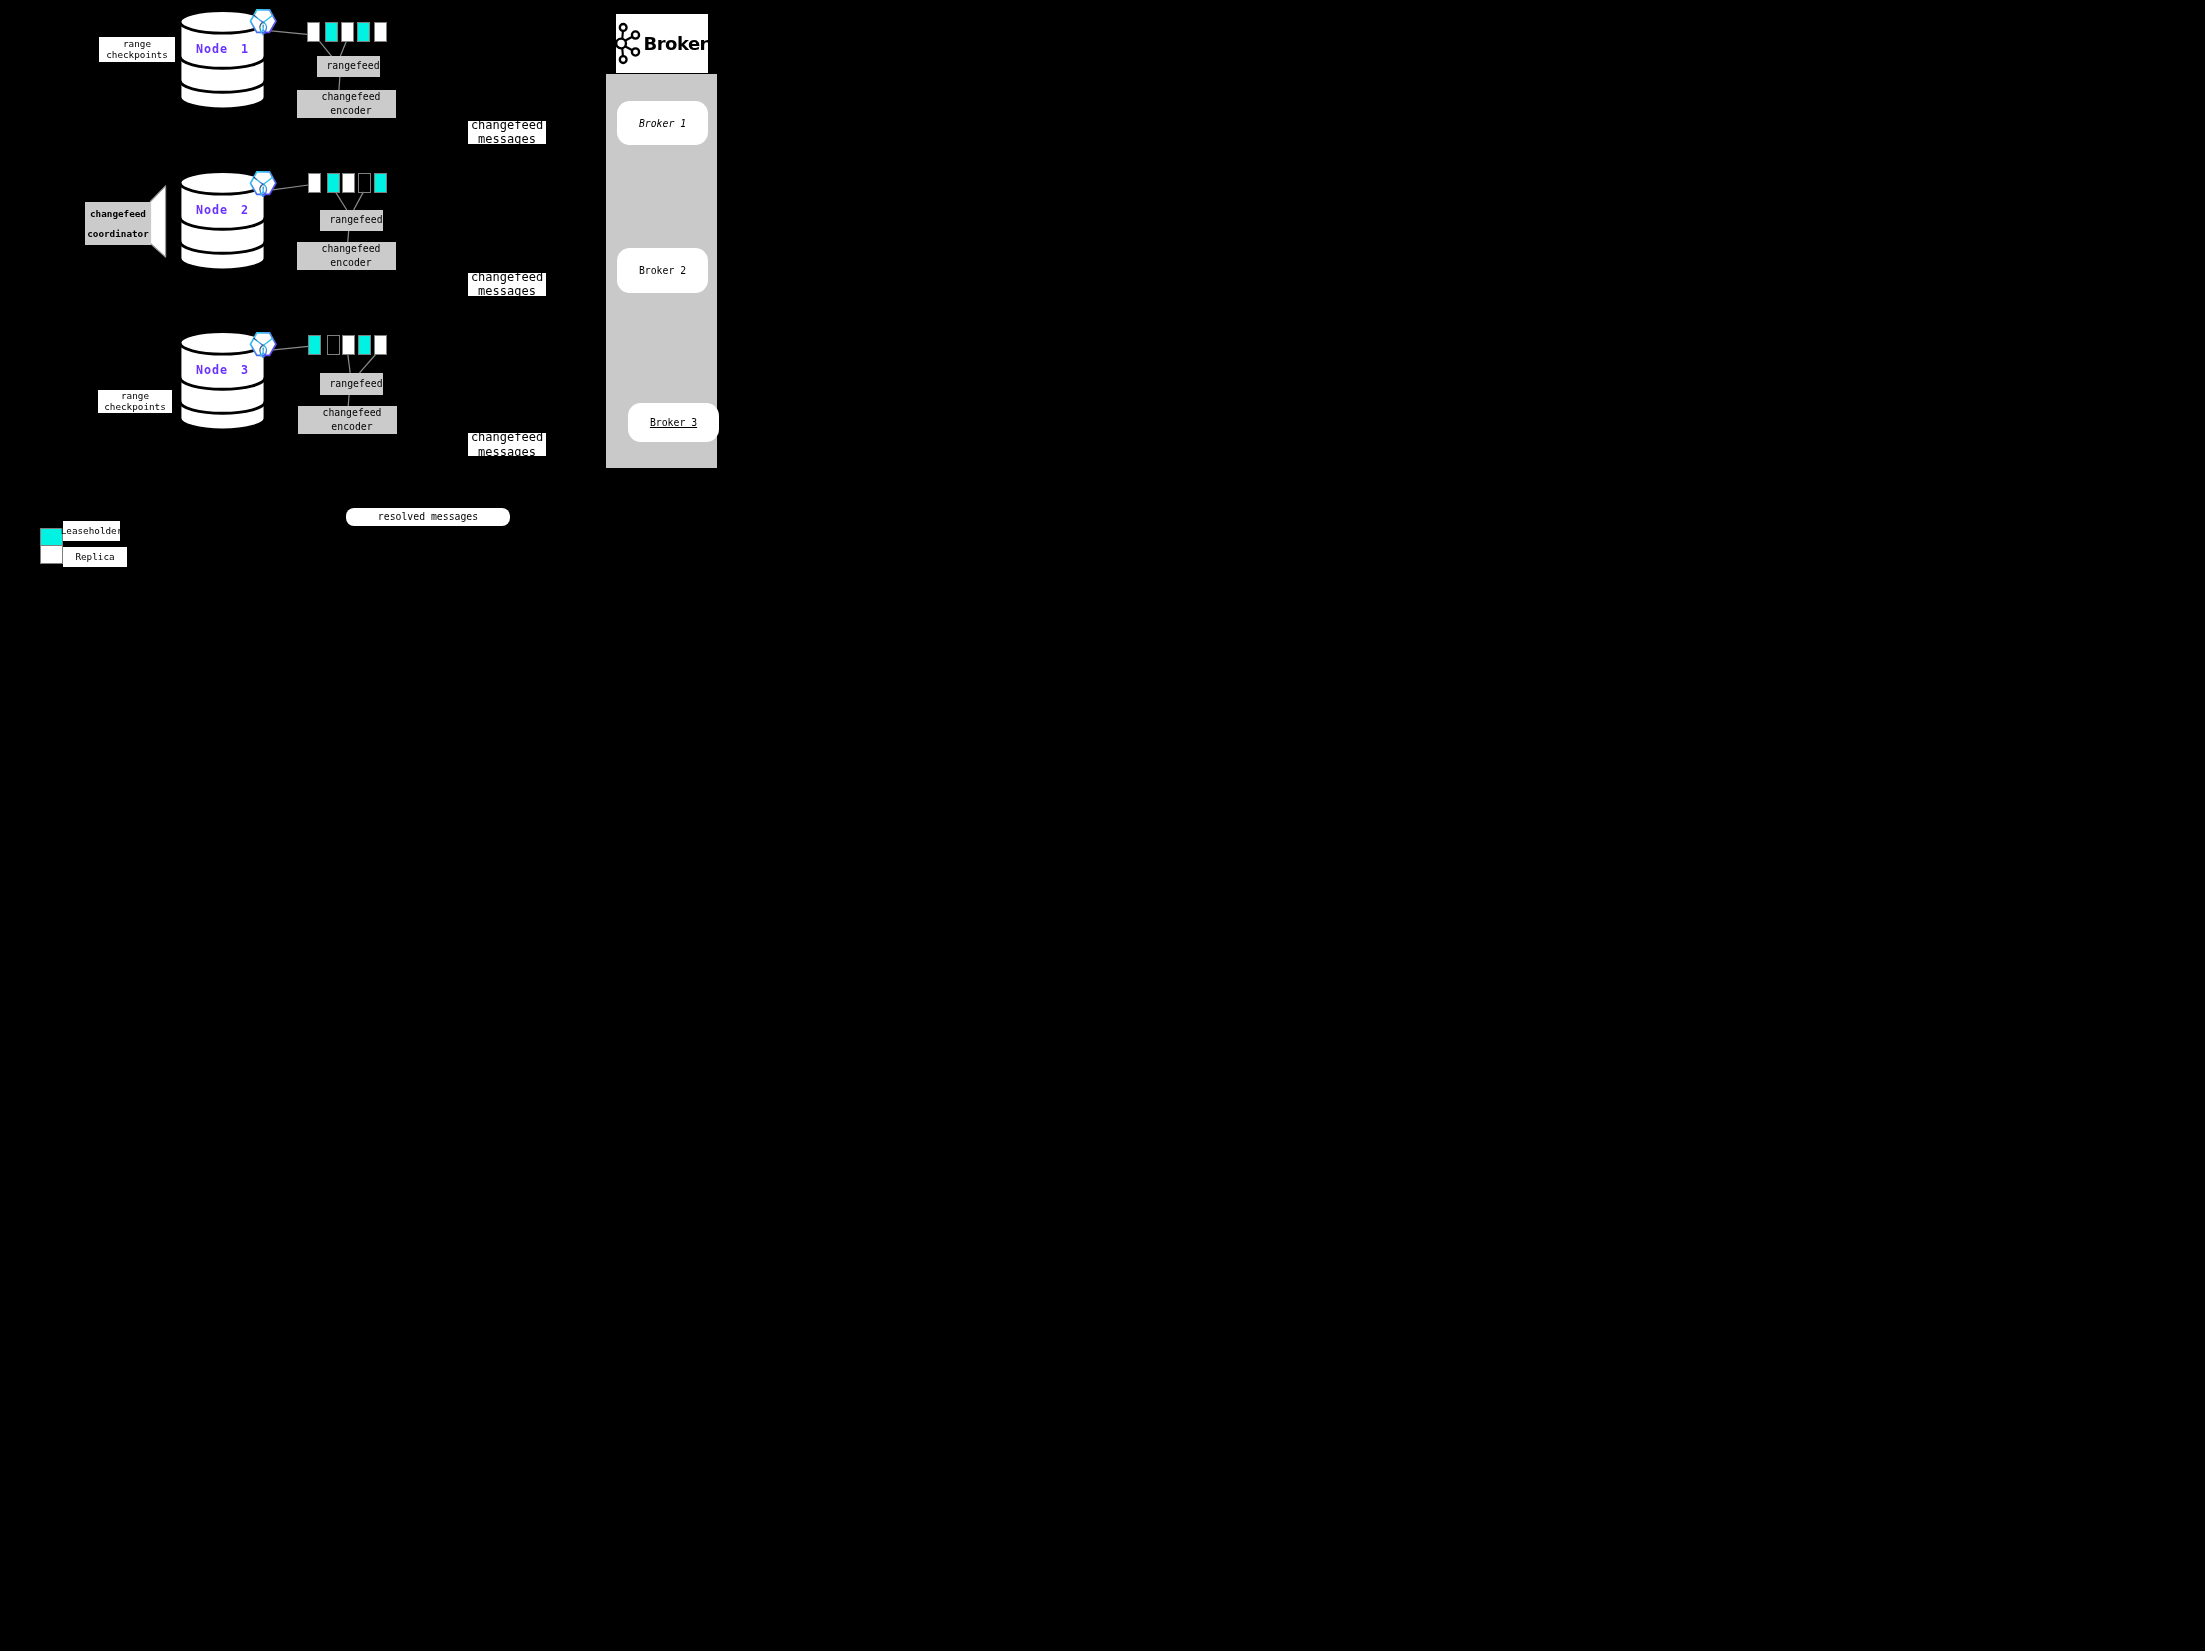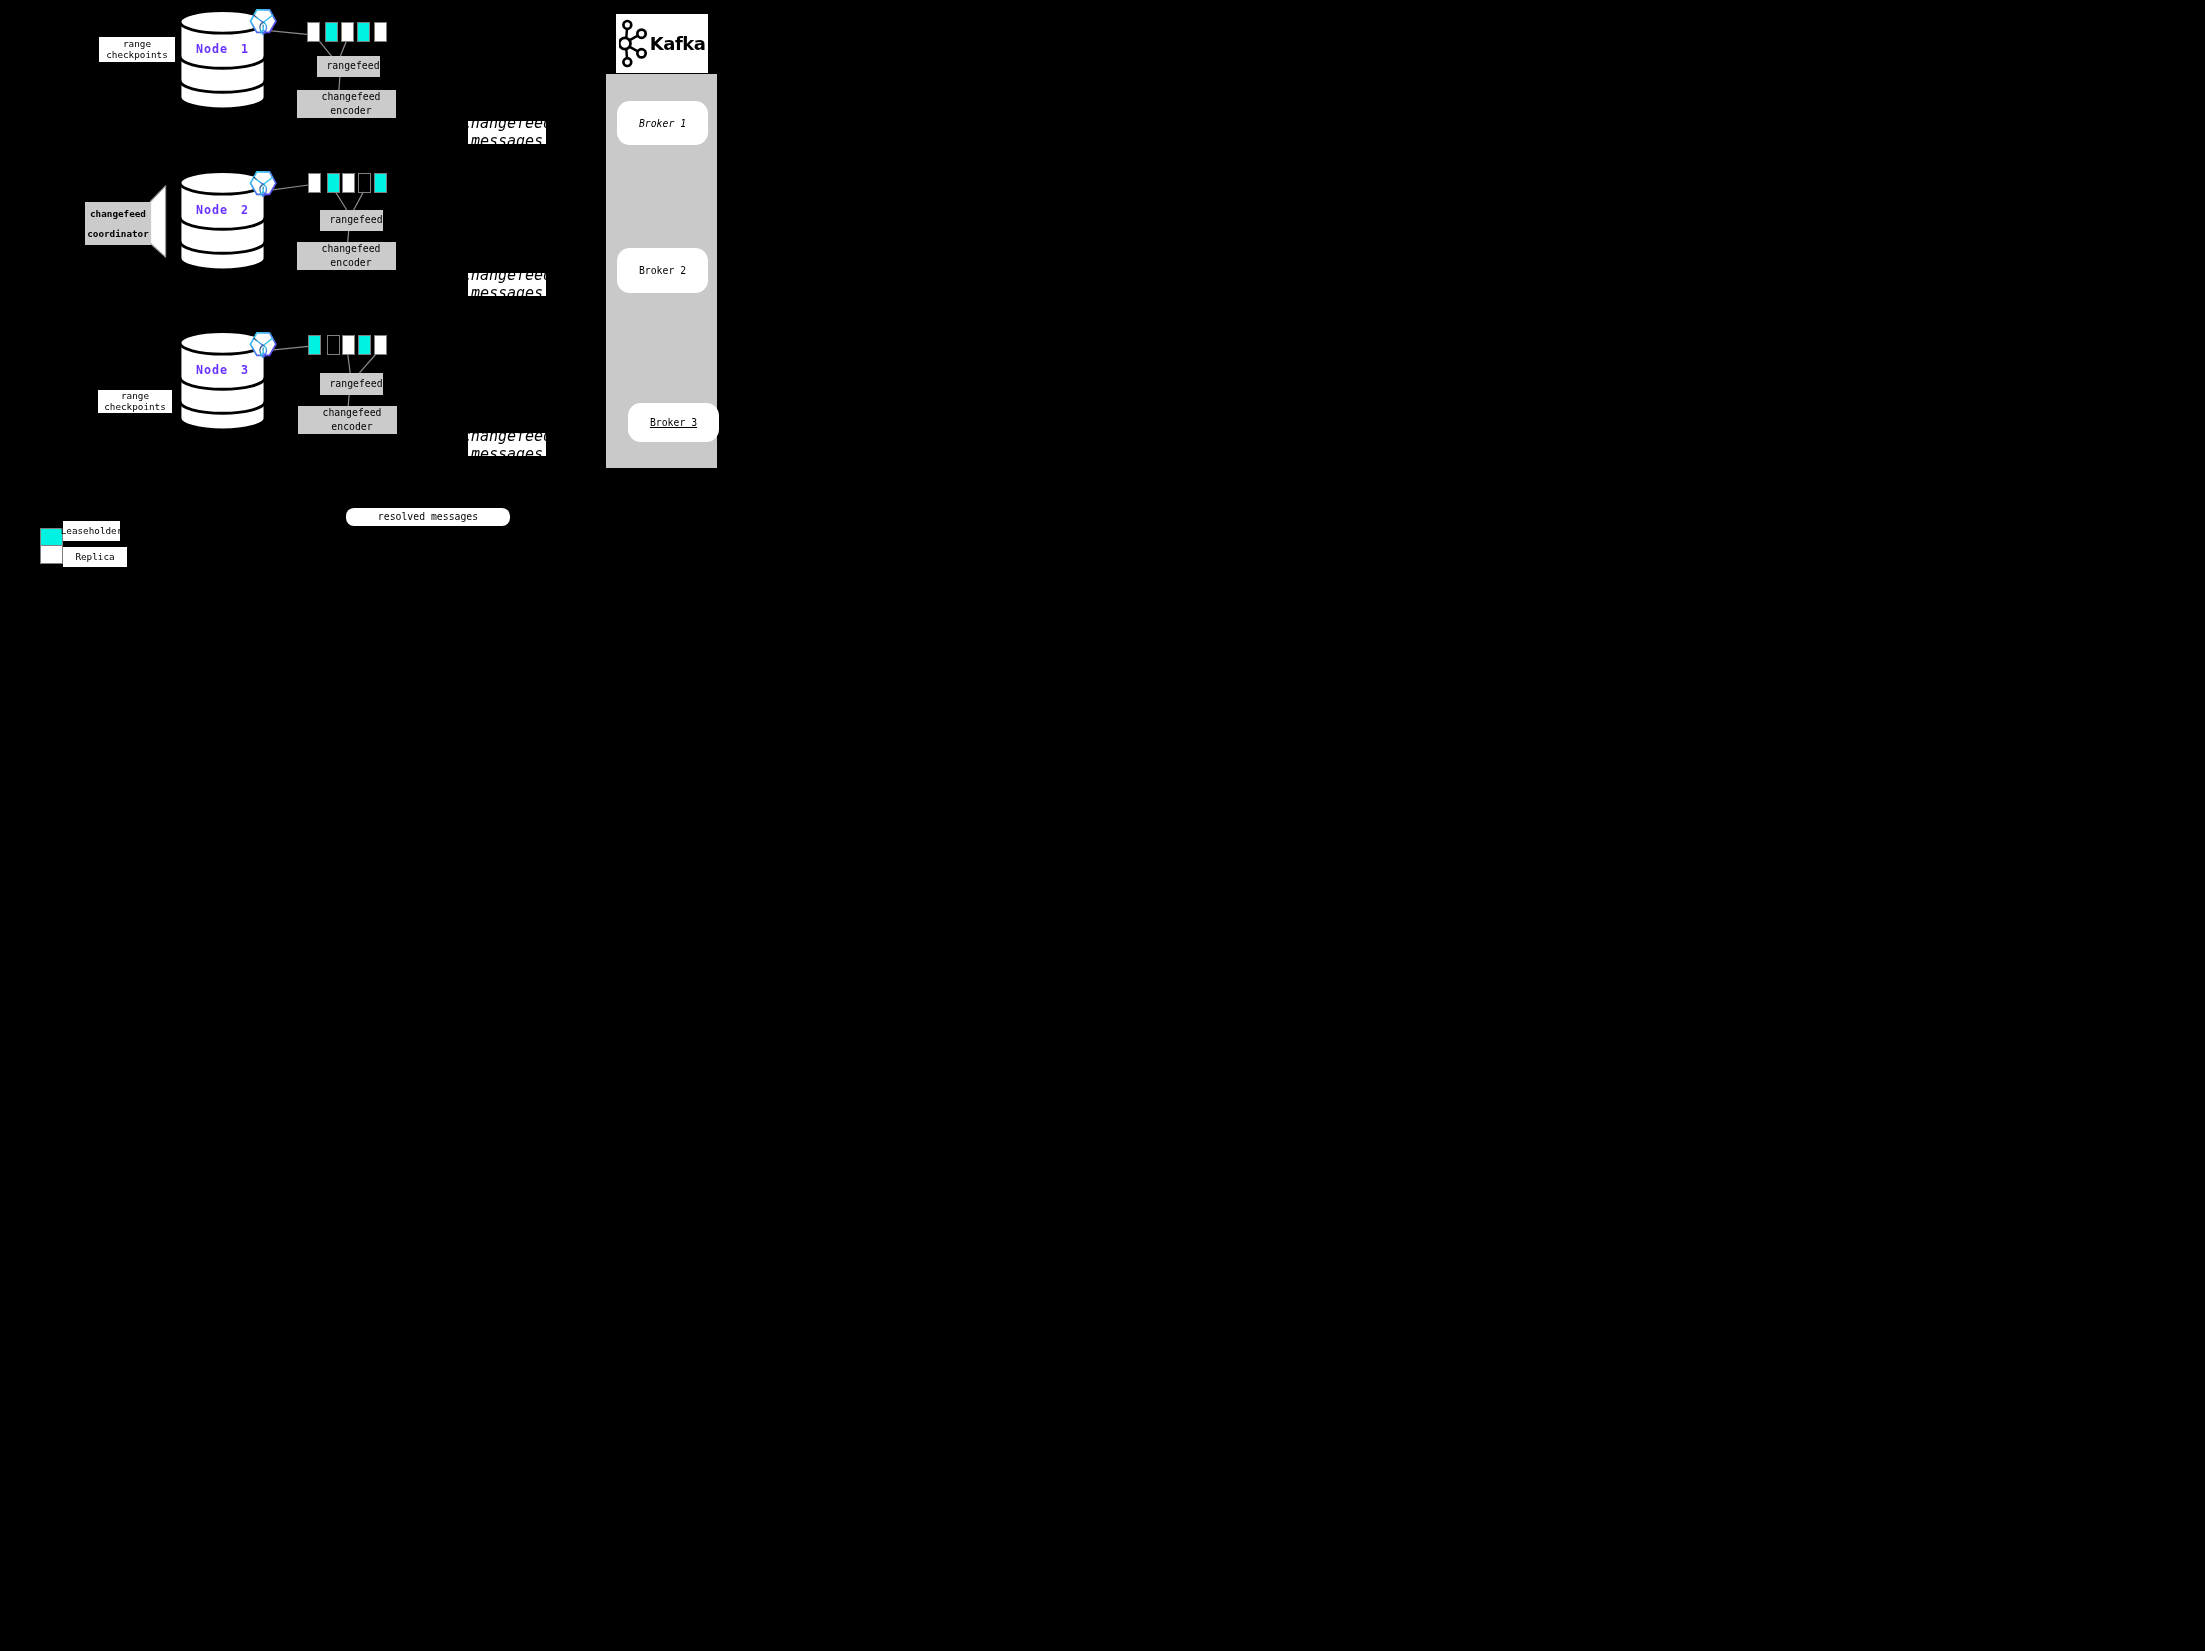--- a/index.html
+++ b/index.html
@@ -13,21 +13,21 @@
   .gray-box{background:#cbcbcb;}
   .lbl{font-size:9.3px;line-height:1.22;white-space:pre-line;}
   .lbl-20{font-size:9.8px;line-height:1.4;padding-left:9px;}
   .range-rect{border:1.5px solid #7f7f7f;width:11.3px;height:18px;position:absolute;}
   .overlay{position:absolute;left:0;top:0;pointer-events:none;}
   .node-svg{position:absolute;}
   .kafka-wordmark{font-family:"DejaVu Sans",sans-serif;font-weight:bold;font-size:18px;letter-spacing:-0.5px;}
   .broker{background:#ffffff;border-radius:12.7px;font-size:9.8px;}
   .pill{border-radius:8px;font-size:9.8px;margin-left:10px;}
   .coordinator{font-size:9.3px;font-weight:bold;line-height:2.15;}
-  .cm-box{font-size:15px;line-height:1.2;font-style:italic;}
+  .cm-box{font-size:12px;line-height:1.2;}
 </style>
 </head>
 <body>
 
 <div class="canvas">
 
   <svg class="overlay" width="769" height="576" viewBox="0 0 1568 1174">
     <defs>
       <linearGradient id="hexGrad" x1="0" y1="0" x2="1" y2="1">
         <stop offset="0" stop-color="#35e0f2"></stop>
@@ -192,21 +192,21 @@
         <line x1="20" y1="56" x2="44" y2="69"></line>
       </g>
       <g fill="#fff" stroke="#000" stroke-width="5.5">
         <circle cx="17" cy="12" r="8"></circle>
         <circle cx="12" cy="50" r="11.5"></circle>
         <circle cx="17" cy="88" r="8"></circle>
         <circle cx="46" cy="30" r="8.5"></circle>
         <circle cx="46" cy="70" r="8.5"></circle>
       </g>
     </svg>
-    <span class="kafka-wordmark">Kafka</span>
+    <span class="kafka-wordmark">Broker</span>
   </div>
 
   <div class="abs box broker" style="left:617px;top:101px;width:91px;height:44px;font-style:italic;">
     <span>Broker 1</span>
   </div>
   <div class="abs box broker" style="left:617px;top:248px;width:91px;height:45px;">
     <span>Broker 2</span>
   </div>
   <div class="abs box broker" style="left:628px;top:403px;width:91px;height:39px;text-decoration:underline;">
     <span>Broker 3</span>

